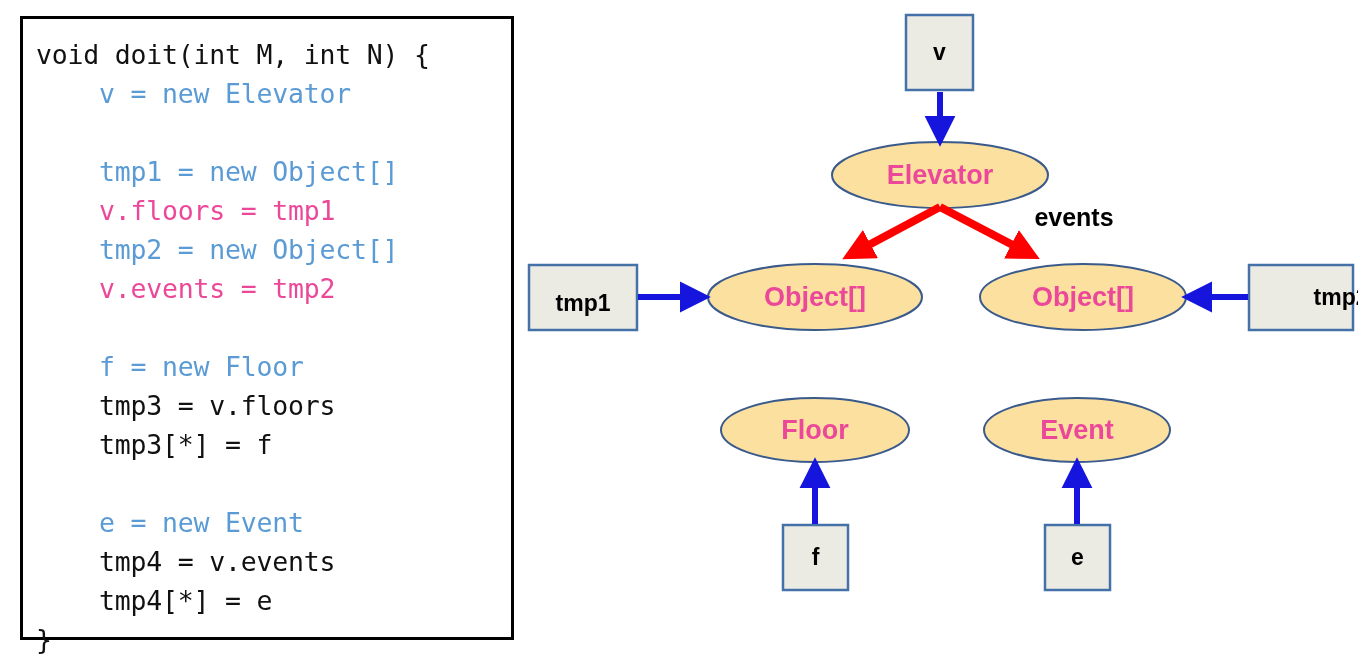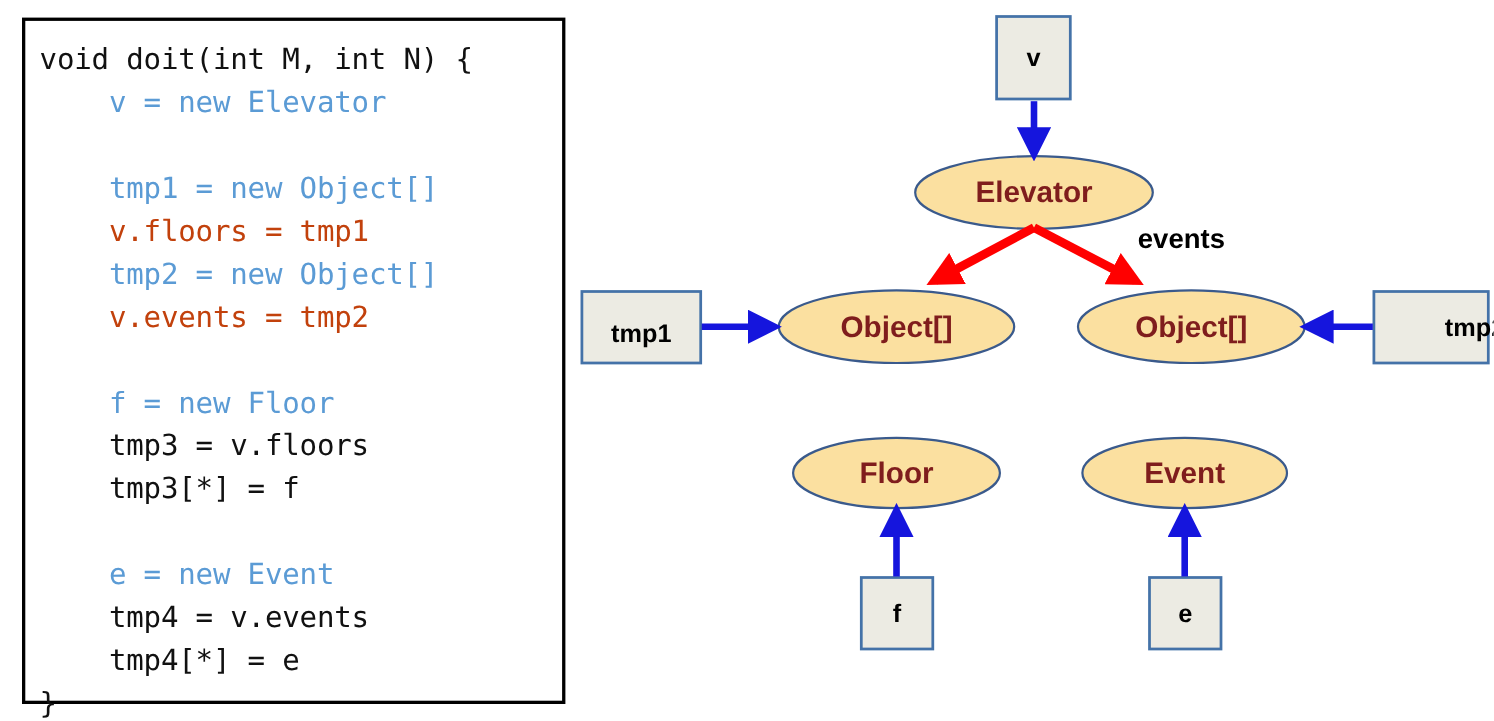--- a/index.html
+++ b/index.html
@@ -35,21 +35,21 @@
     font-family: "DejaVu Sans Mono", monospace;
     font-size: 26.5px;
     line-height: 39px;
     white-space: pre;
     color: #1a1a1a;
     letter-spacing: -0.2px;
   }
   .code-line { height: 39px; }
   .c-plain  { color: #111111; }
   .c-blue   { color: #5b9bd5; margin-top: 16px; }
-  .c-orange { color: #c2410c; }
+  .c-orange { color: #ec4899; }
 
   
   #graph {
     position: absolute;
     left: 520px;
     top: 0px;
     width: 838px;
     height: 655px;
   }
   #graph-svg { position: absolute; left: 0; top: 0; }
@@ -66,21 +66,21 @@
   .node-box-label {
     font-family: "Liberation Sans", sans-serif;
     font-weight: bold;
     font-size: 23px;
     color: #000000;
   }
   .node-ellipse-label {
     font-family: "Liberation Sans", sans-serif;
     font-weight: bold;
     font-size: 27px;
-    color: #7f1d1d;
+    color: #ec4899;
   }
   .edge-label {
     font-family: "Liberation Sans", sans-serif;
     font-weight: bold;
     font-size: 25px;
     color: #000000;
   }
 </style>
 </head>
 <body>

